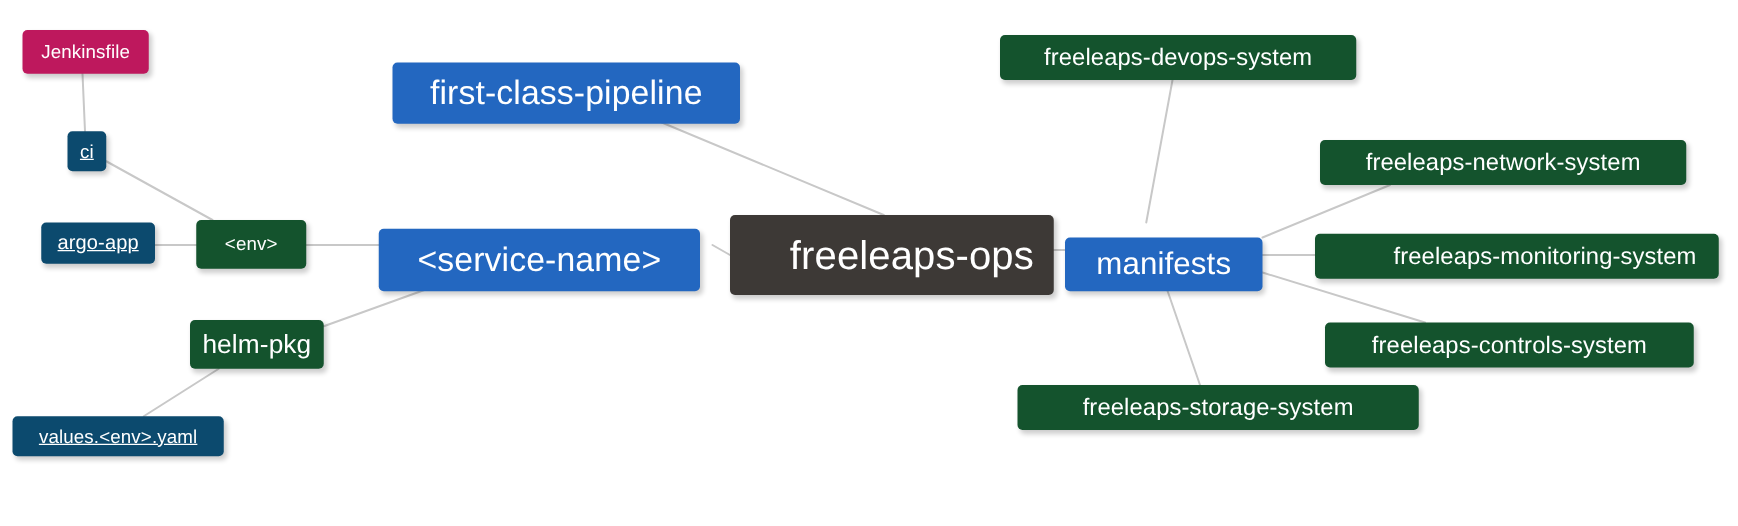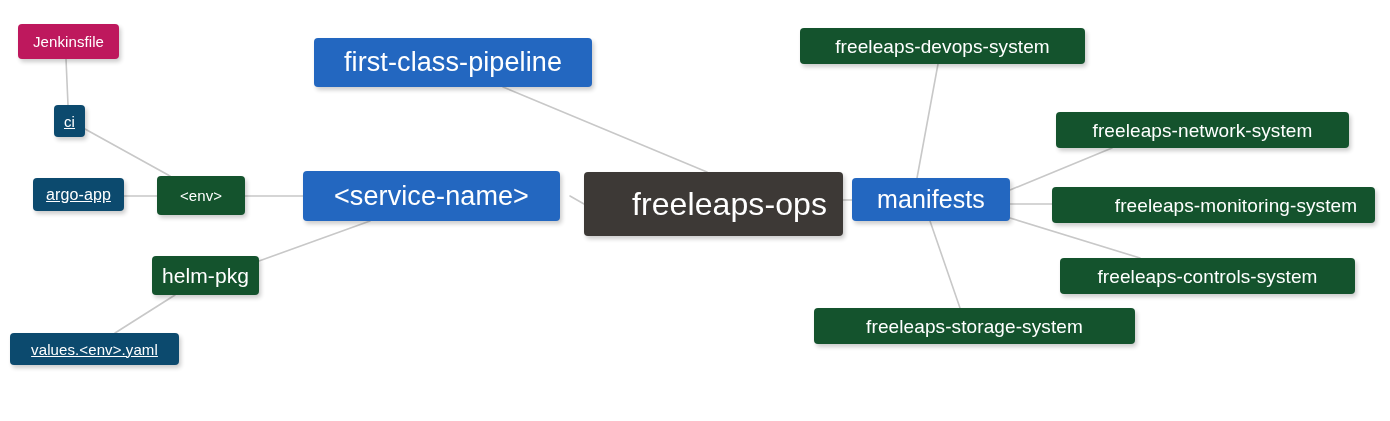--- a/index.html
+++ b/index.html
@@ -41,21 +41,21 @@
     box-shadow: 2px 3px 4px rgba(0,0,0,0.20);
     user-select: none;
     z-index: 5;
   }
   .node-label {
     display: block;
     white-space: nowrap;
   }
   
   .c-root   { background: #3d3936; }
-  .c-blue   { background: #2367c0; }
+  .c-blue   { background: #2367c0; margin-top: 12px; }
   .c-green  { background: #14532d; }
   .c-orange { background: #be185d; }
   .c-red    { background: #0c4a6e; text-decoration: underline; }
 </style>
 </head>
 <body>
 
 <div id="canvas">
   <svg id="edge-layer" viewBox="0 0 1390 421" width="1390" height="421" aria-hidden="true">
       <line x1="584" y1="204" x2="570" y2="196" stroke="#c8c8c8" stroke-width="1.6" stroke-linecap="round"></line>

